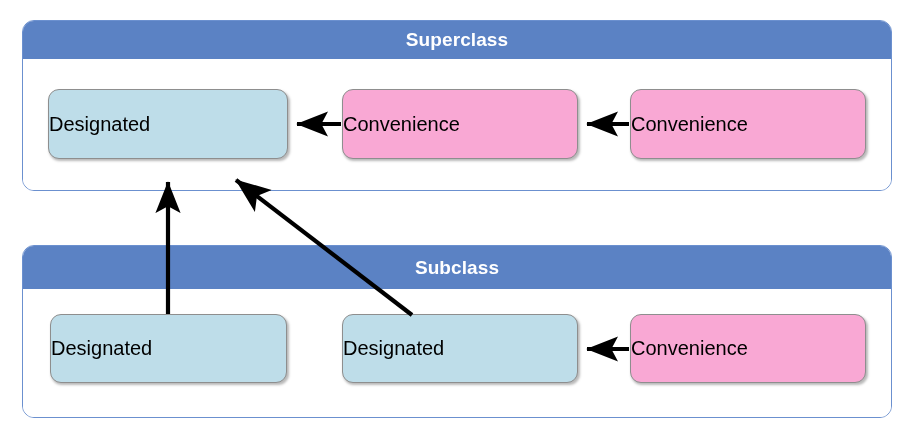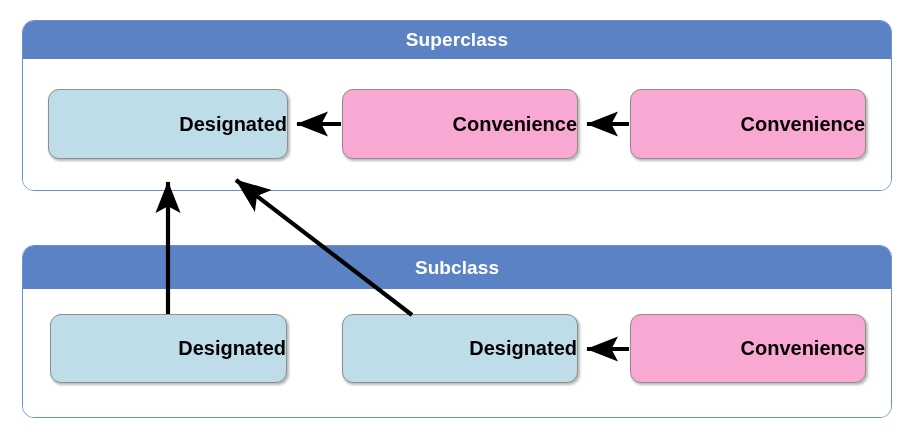--- a/index.html
+++ b/index.html
@@ -52,25 +52,24 @@
   }
 
   
   .node-box {
     position: absolute;
     box-sizing: border-box;
     border: 1.5px solid #8e8e8e;
     border-radius: 11px;
     display: flex;
     align-items: center;
-    justify-content: flex-end;
+    justify-content: flex-start;
     font-size: 20px;
     color: #000000;
     box-shadow: 1.5px 2px 2.5px rgba(0,0,0,0.28);
-    font-weight: bold;
   }
   .node-designated {
     background: #bedde9;
   }
   .node-convenience {
     background: #f9a8d4;
   }
 
   
   #arrow-layer {

